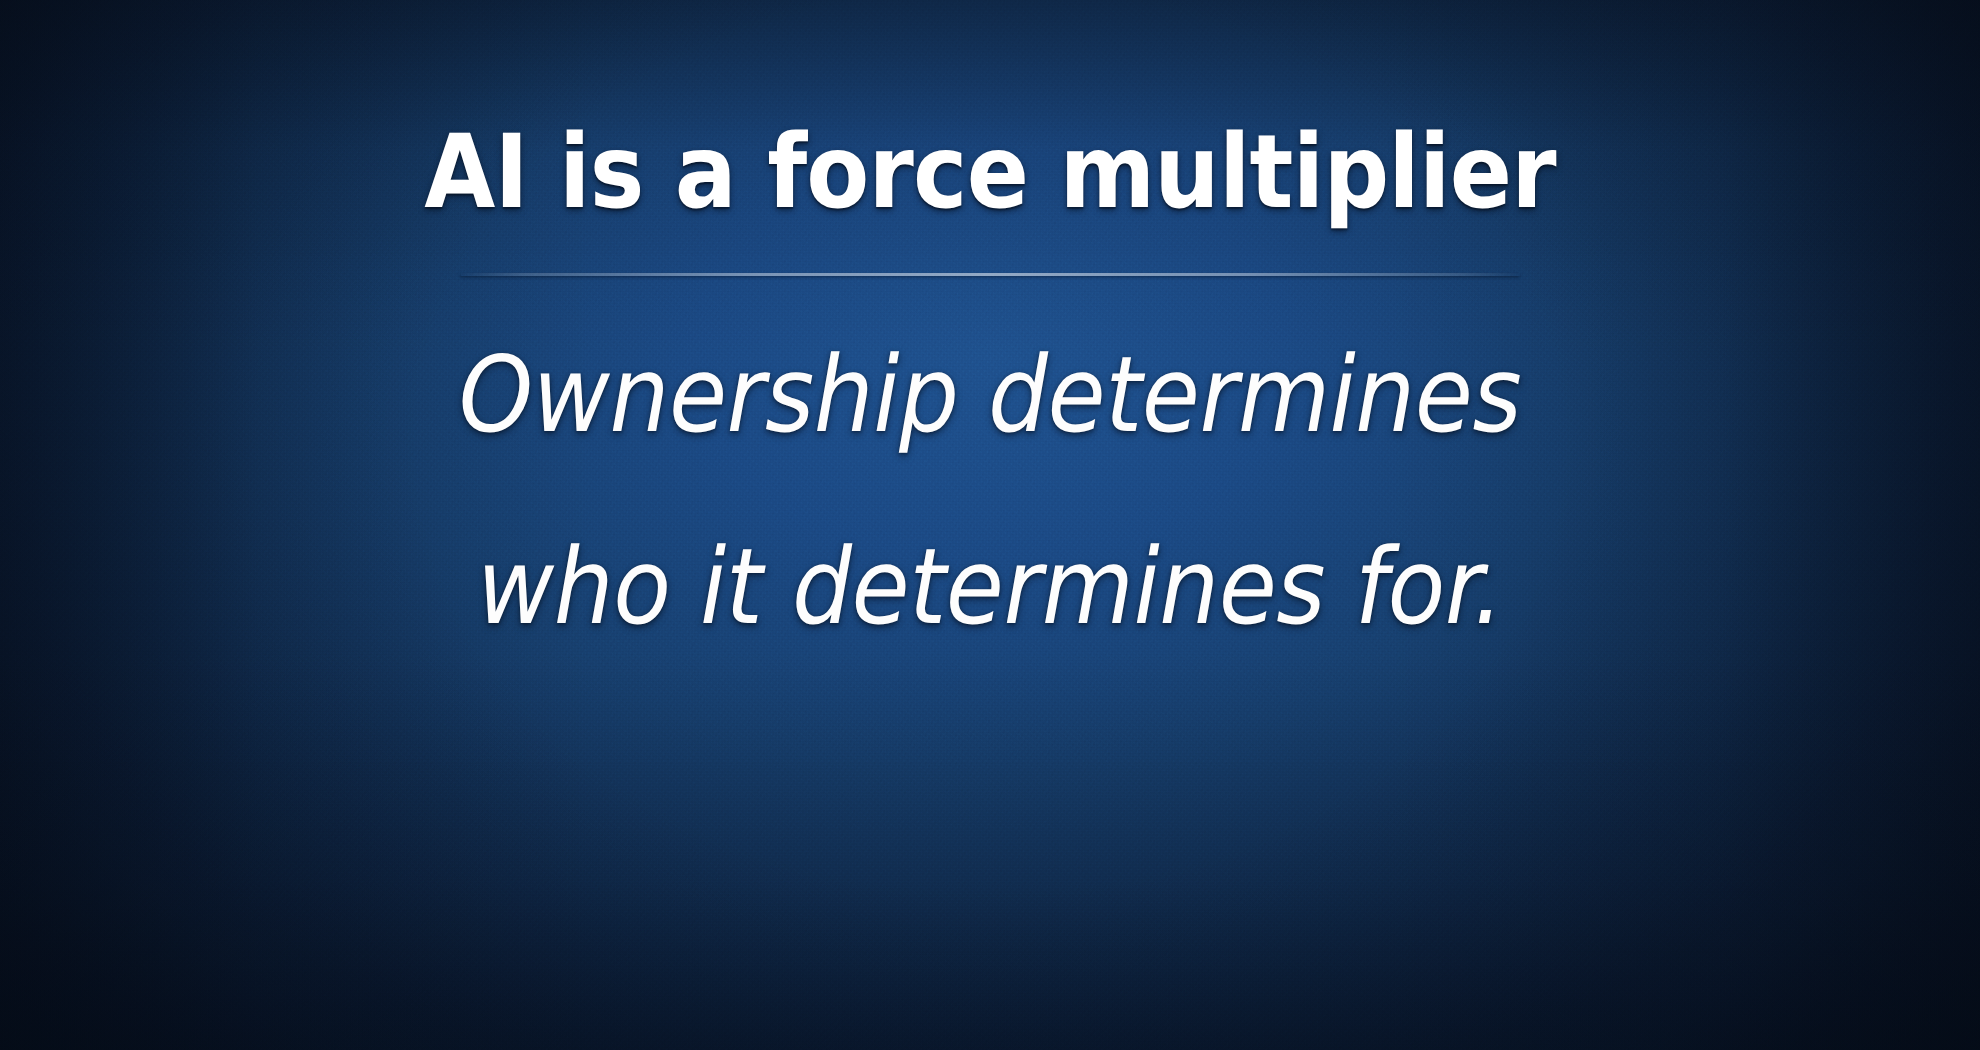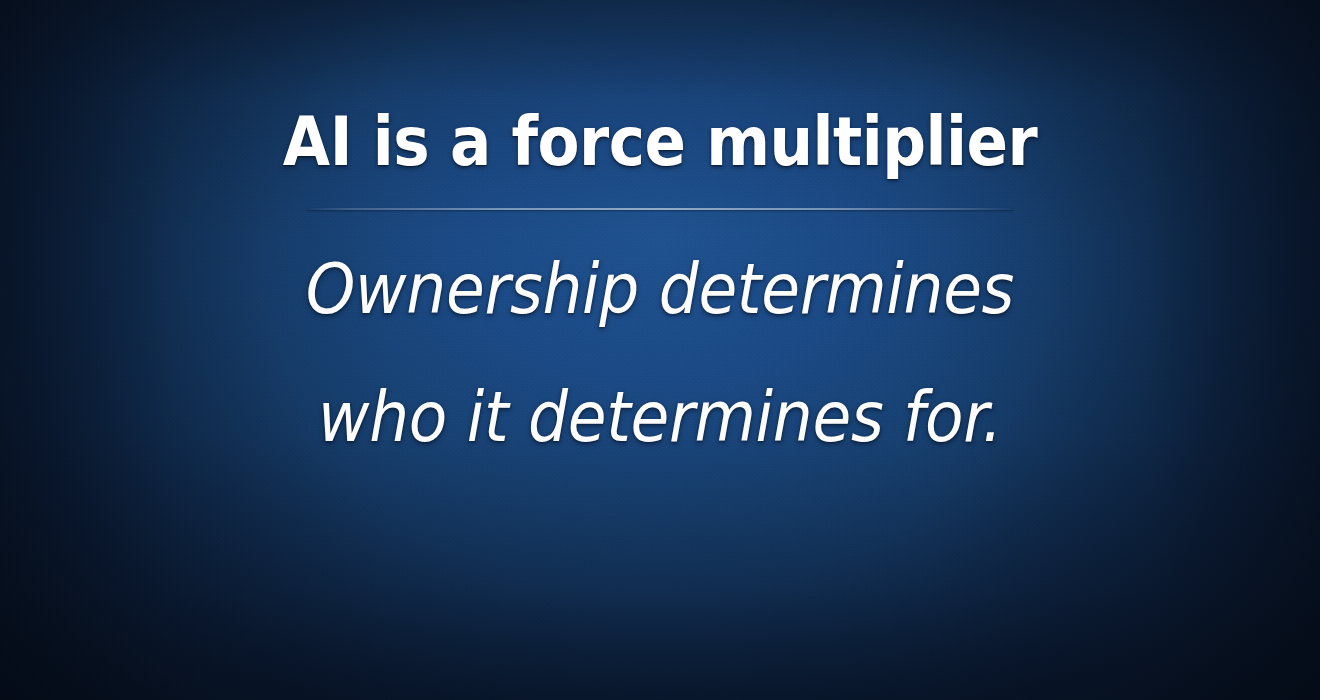--- a/index.html
+++ b/index.html
@@ -93,21 +93,21 @@
   }
 
   
   .content {
     position: absolute;
     inset: 0;
     display: flex;
     flex-direction: column;
     align-items: center;
     justify-content: flex-start;
-    padding-top: 106px;
+    padding-top: 80px;
     box-sizing: border-box;
   }
 
   .headline {
     margin: 0;
     font-family: "DejaVu Sans", sans-serif;
     font-size: 68px;
     font-weight: 700;
     font-stretch: condensed;
     letter-spacing: -0.5px;

